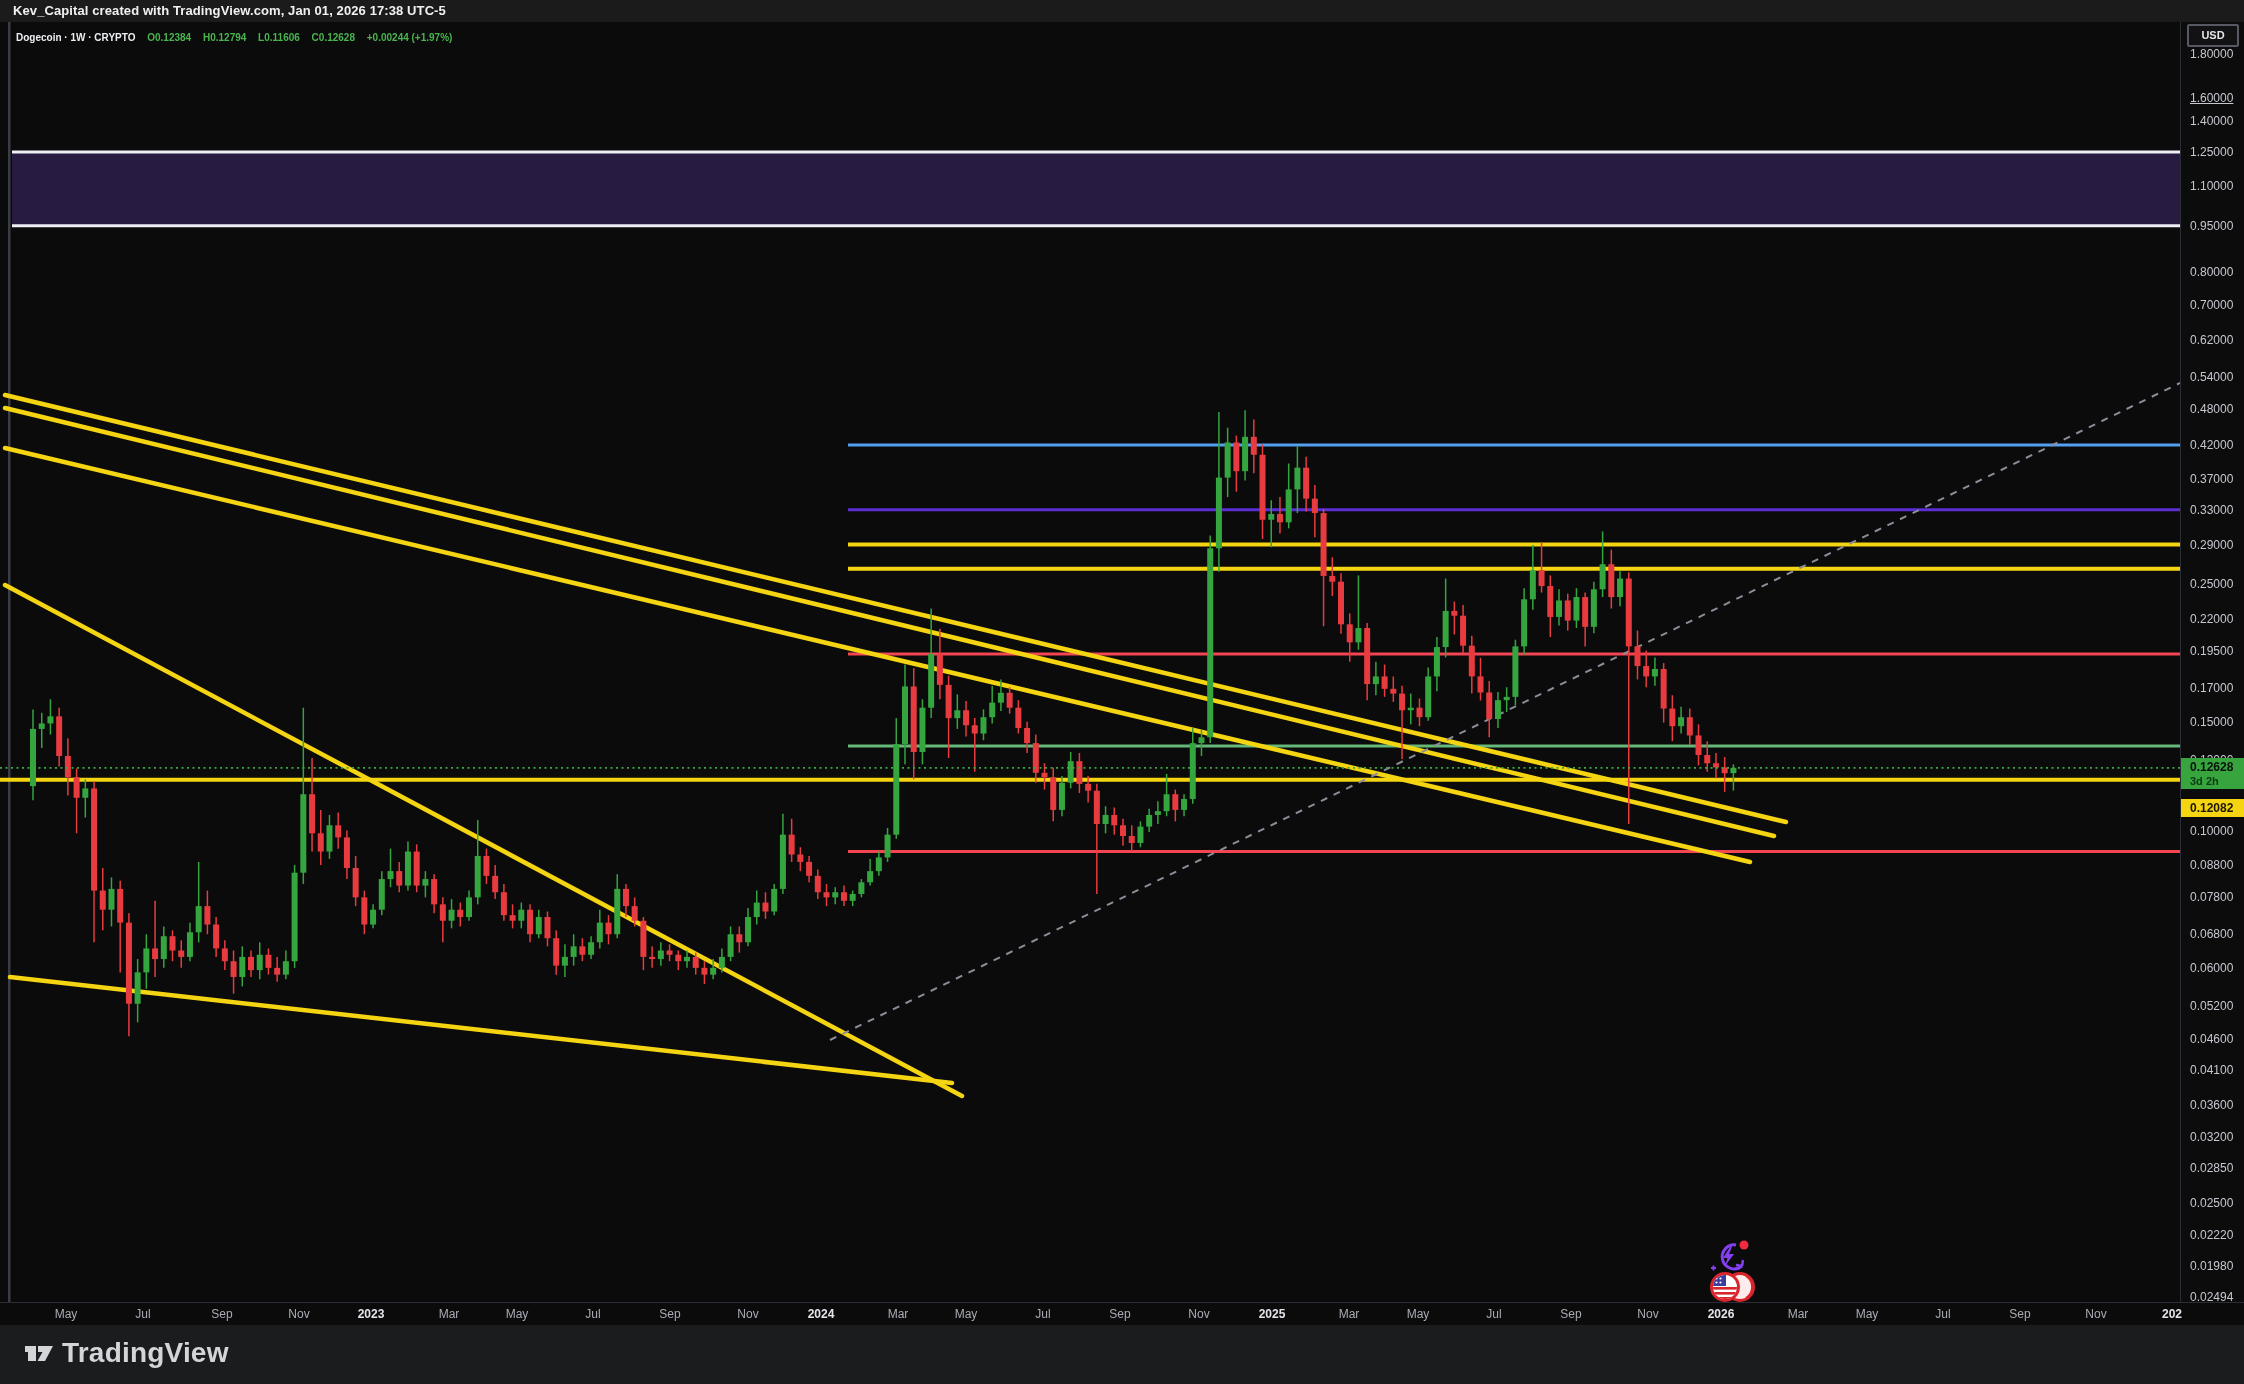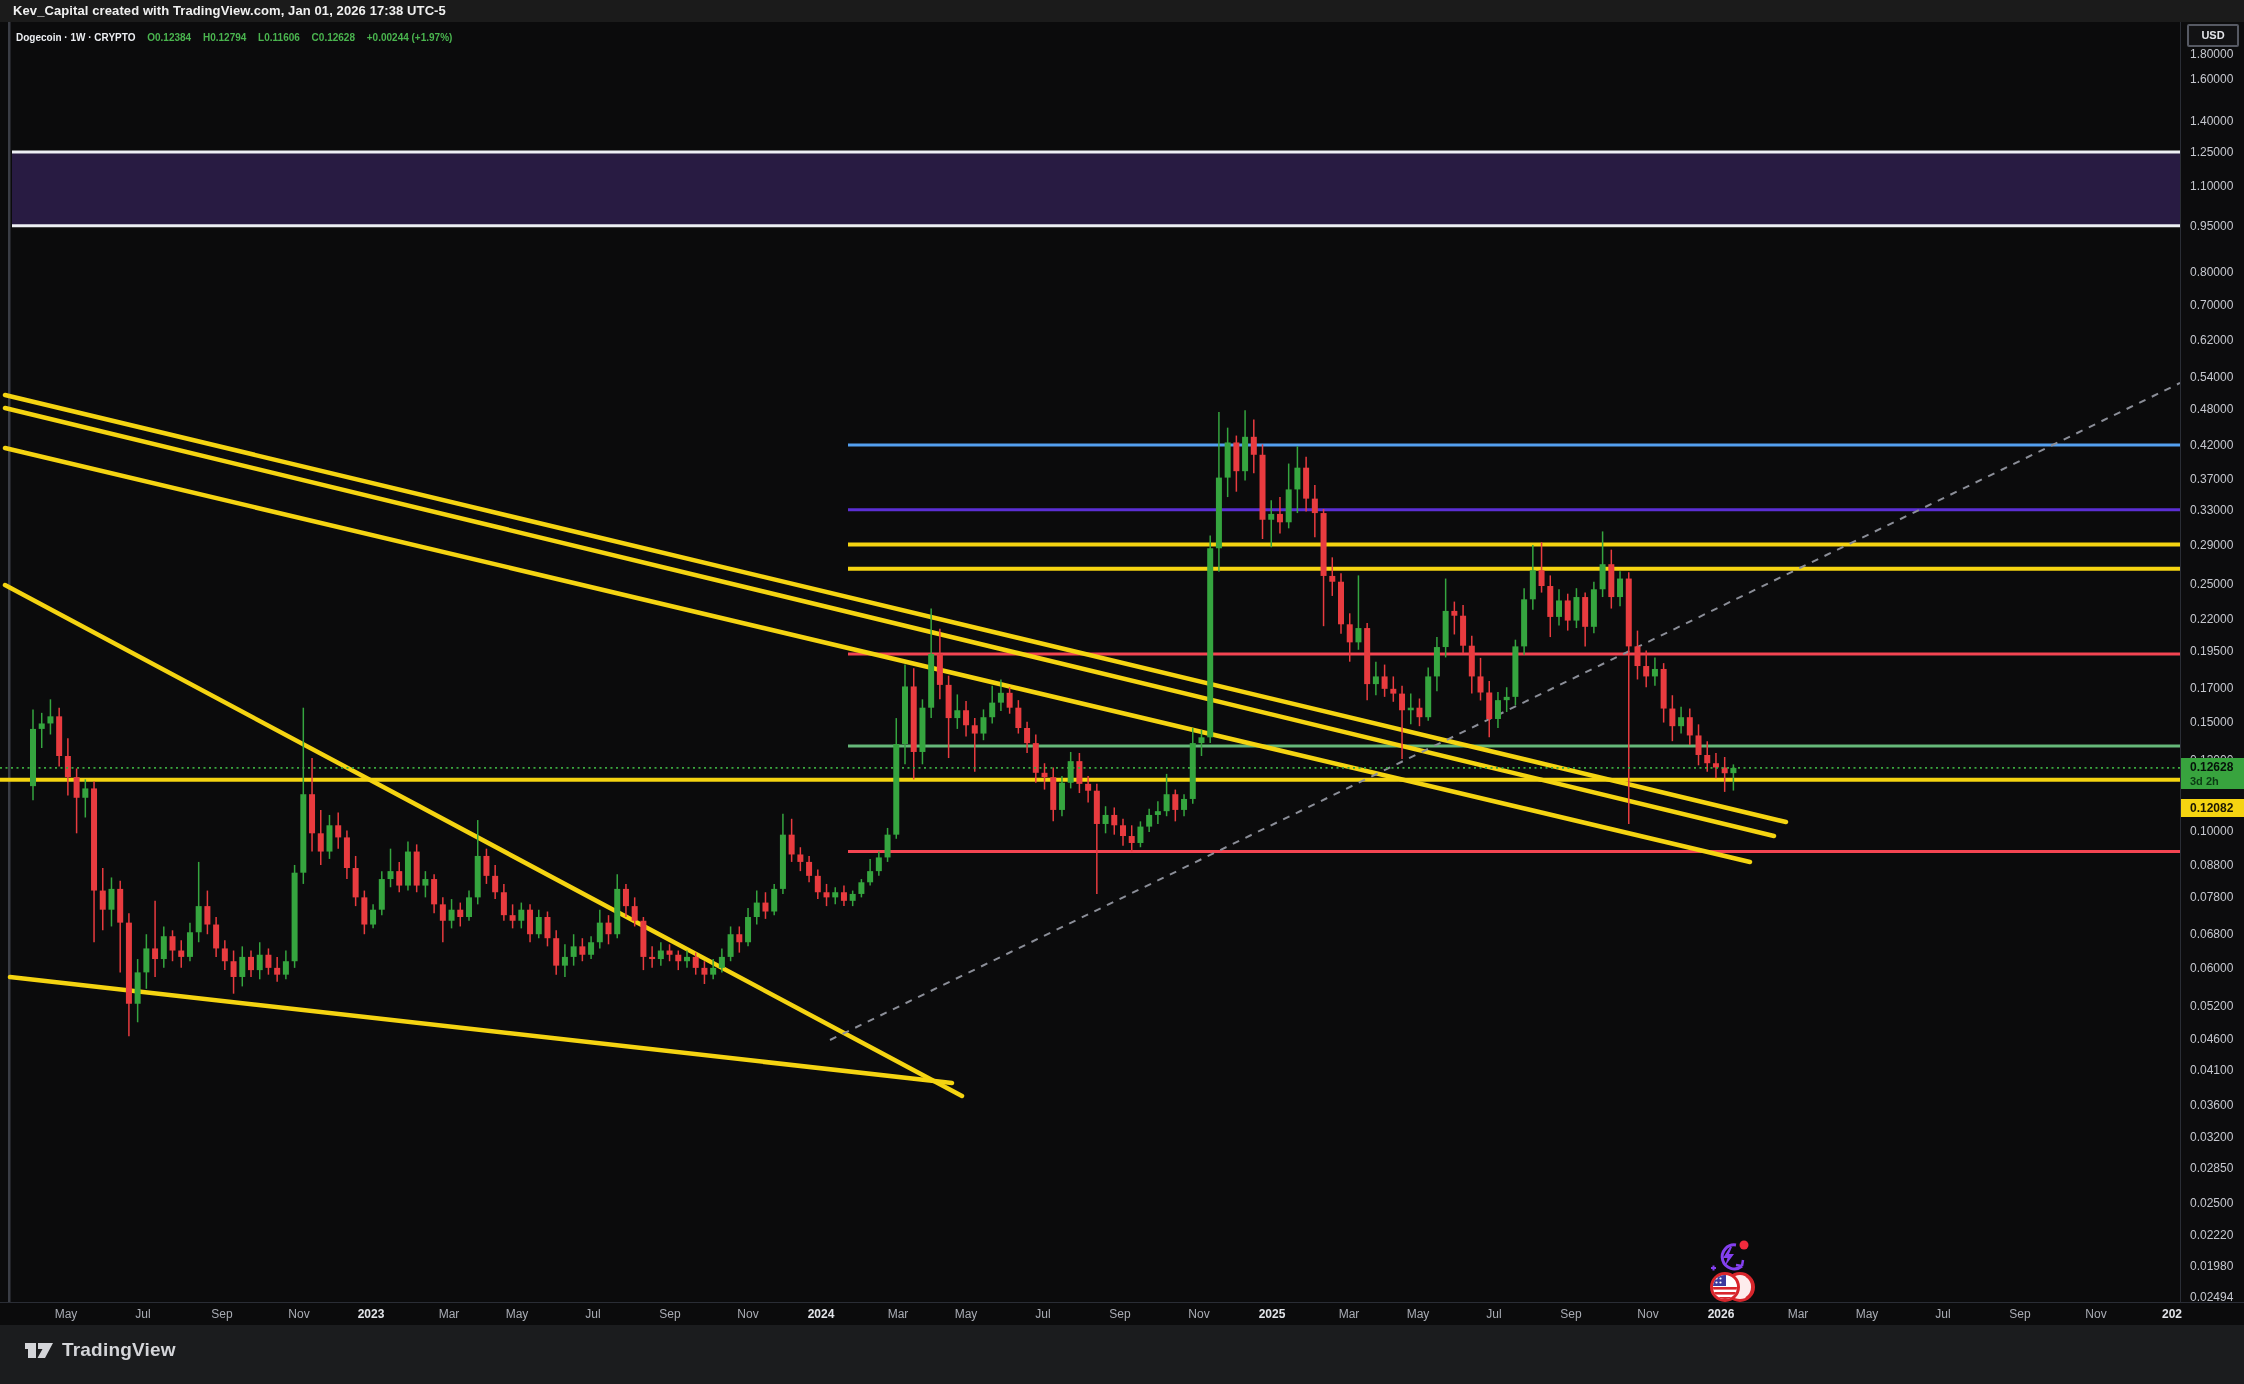--- a/index.html
+++ b/index.html
@@ -20,21 +20,21 @@
               font-size:12px;font-weight:bold;text-align:left;padding:1px 8px 1px 0;}
   #pricebadge .row{padding:1px 0 1px 9px;}
   #pricebadge .cd{font-size:11px;font-weight:bold;color:#0b3b14;padding:0 0 1px 9px;}
   #alertbadge{position:absolute;left:0px;top:777px;width:64px;background:#f5d411;color:#1c1703;z-index:12;
               font-size:12px;font-weight:bold;padding:2px 0 2px 9px;}
   #timeaxis{position:absolute;left:0;top:1302px;width:2244px;height:22px;background:#0b0b0c;border-top:1px solid #2a2d35;z-index:8;}
   .ttick{position:absolute;top:4px;width:56px;margin-left:-28px;text-align:center;font-size:12px;color:#a9acb4;white-space:nowrap;}
   .ttick.yr{color:#e2e4e9;font-weight:bold;}
   #bottombar{position:absolute;left:0;top:1324px;width:2244px;height:60px;background:#1b1c1e;border-top:1px solid #2b2b2e;}
   #logo{position:absolute;left:24px;top:12px;display:flex;align-items:center;gap:8px;cursor:pointer;}
-  #logo span{color:#d4d5d9;font-size:19px;font-weight:bold;letter-spacing:.2px;}
+  #logo span{color:#d4d5d9;font-size:28px;font-weight:bold;letter-spacing:.2px;}
   .marker{position:absolute;z-index:6;}
 </style>
 </head>
 <body>
 
 <div id="app">
 
   <div id="topbar">
     <span>Kev_Capital created with TradingView.com, Jan 01, 2026 17:38 UTC-5</span>
   </div>
@@ -495,21 +495,21 @@
         <circle cx="8.5" cy="12.5" r="1.1" fill="#fff"></circle>
           <circle cx="12.5" cy="12.5" r="1.1" fill="#fff"></circle>
       </g>
     </svg>
   </div>
 
   <div id="priceaxis">
     <div id="usdbtn">USD</div>
     <div id="pticks">
         <div class="ptick" style="top: 24.9617px;">1.80000</div>
-        <div class="ptick" style="top: 50px;">1.60000</div>
+        <div class="ptick" style="top: 69px; text-decoration: underline;">1.60000</div>
         <div class="ptick" style="top: 92.4899px;">1.40000</div>
         <div class="ptick" style="top: 122.941px;">1.25000</div>
         <div class="ptick" style="top: 157.29px;">1.10000</div>
         <div class="ptick" style="top: 196.683px;">0.95000</div>
         <div class="ptick" style="top: 242.859px;">0.80000</div>
         <div class="ptick" style="top: 268px; margin-top: 8px;">0.70000</div>
         <div class="ptick" style="top: 311.348px;">0.62000</div>
         <div class="ptick" style="top: 348.469px;">0.54000</div>
         <div class="ptick" style="top: 380.118px;">0.48000</div>
         <div class="ptick" style="top: 415.997px;">0.42000</div>

